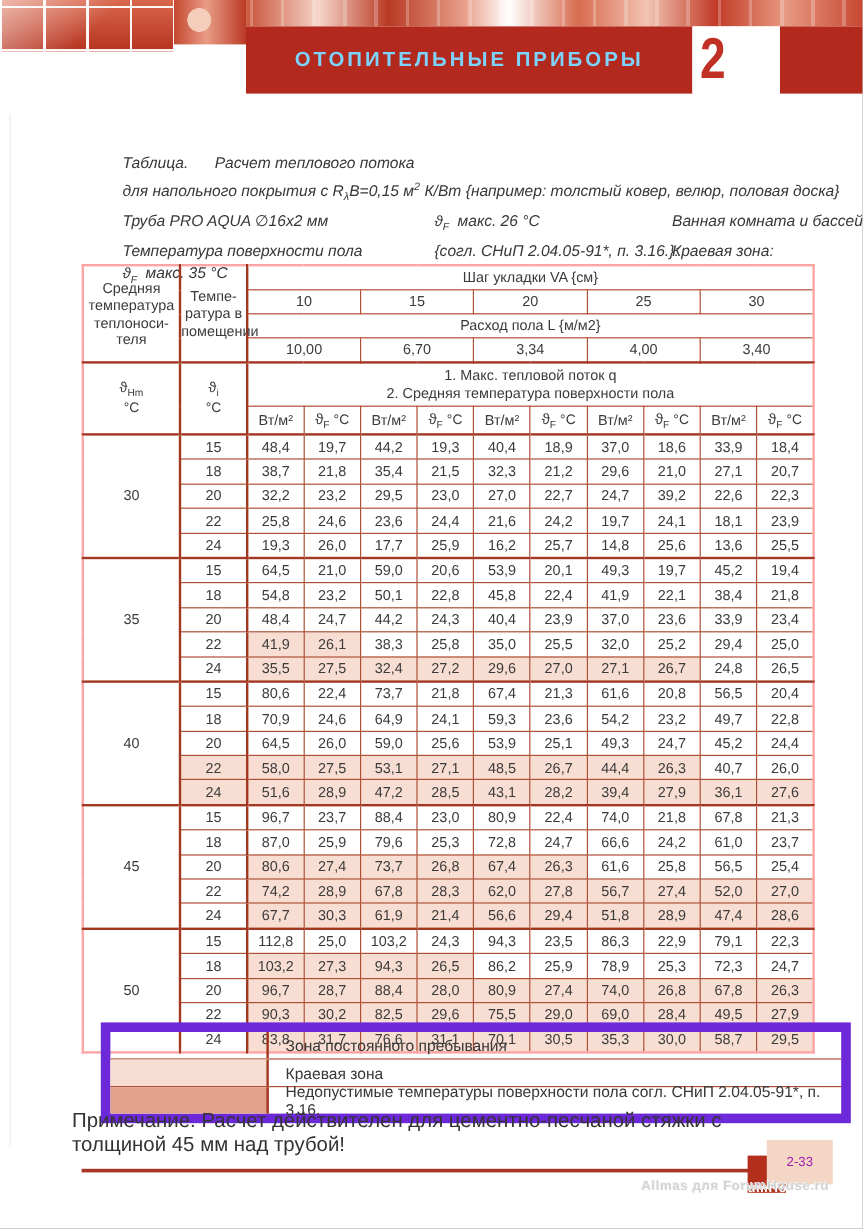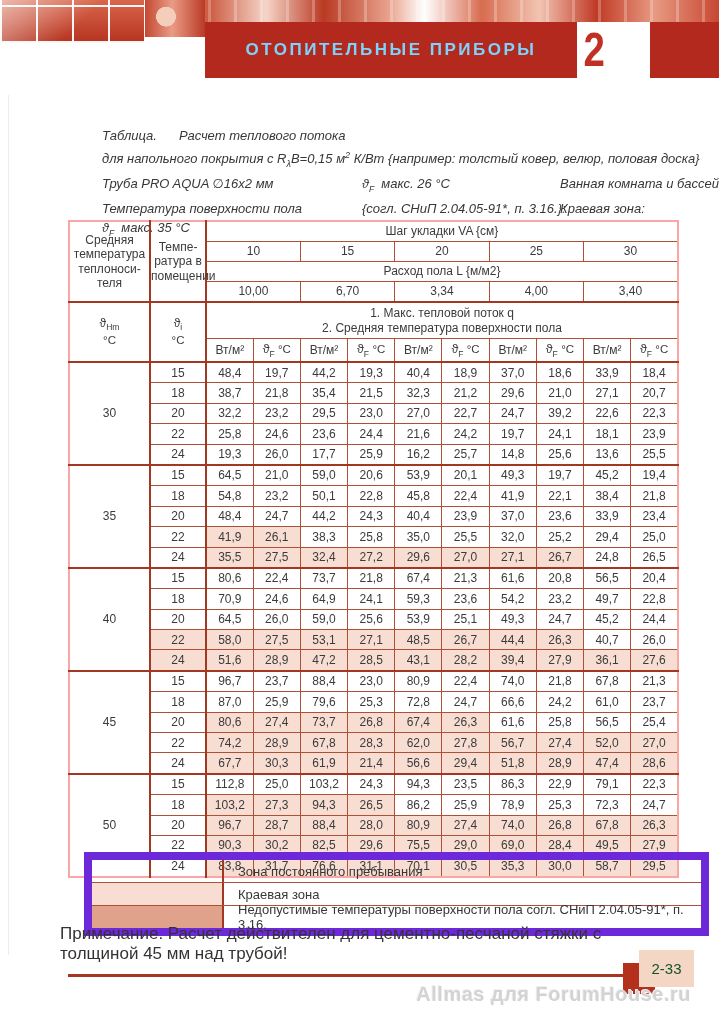--- a/index.html
+++ b/index.html
@@ -70,22 +70,22 @@
   .legend-swatch.light{background:#f8ded2;}
   .legend-swatch.dark{background:#e0a28b;}
   .legend-label{flex:1;display:flex;align-items:center;padding-left:14px;font-size:13px;color:#373737;}
 
   .note{position:absolute;left:60px;top:924px;width:620px;font-size:17px;color:#333;}
 
   
   .foot-line{position:absolute;left:68px;top:974px;width:556px;height:3px;background:#a83424;}
   .pagebox-red{position:absolute;left:623px;top:963px;width:32px;height:31px;background:#b3301d;}
   .pagebox-beige{position:absolute;left:639px;top:950px;width:55px;height:37px;background:#f3d7c4;
-    display:flex;align-items:center;justify-content:center;font-size:15px;color:#14532d;}
-  .watermark{position:absolute;right:28px;top:983px;font-size:20px;font-weight:bold;letter-spacing:.5px;
+    display:flex;align-items:center;justify-content:center;font-size:11px;color:#a21caf;}
+  .watermark{position:absolute;right:28px;top:983px;font-size:11px;font-weight:bold;letter-spacing:.5px;
     color:#d3d3d3;text-shadow:1px 1px 0 #ffffff,-1px -1px 0 #efefef;}
 </style>
 </head>
 <body>
 
 <div class="page">
 
   <div class="photo-strip"></div>
   <div class="photo-left"></div>
   <div class="photo-mid"></div>

